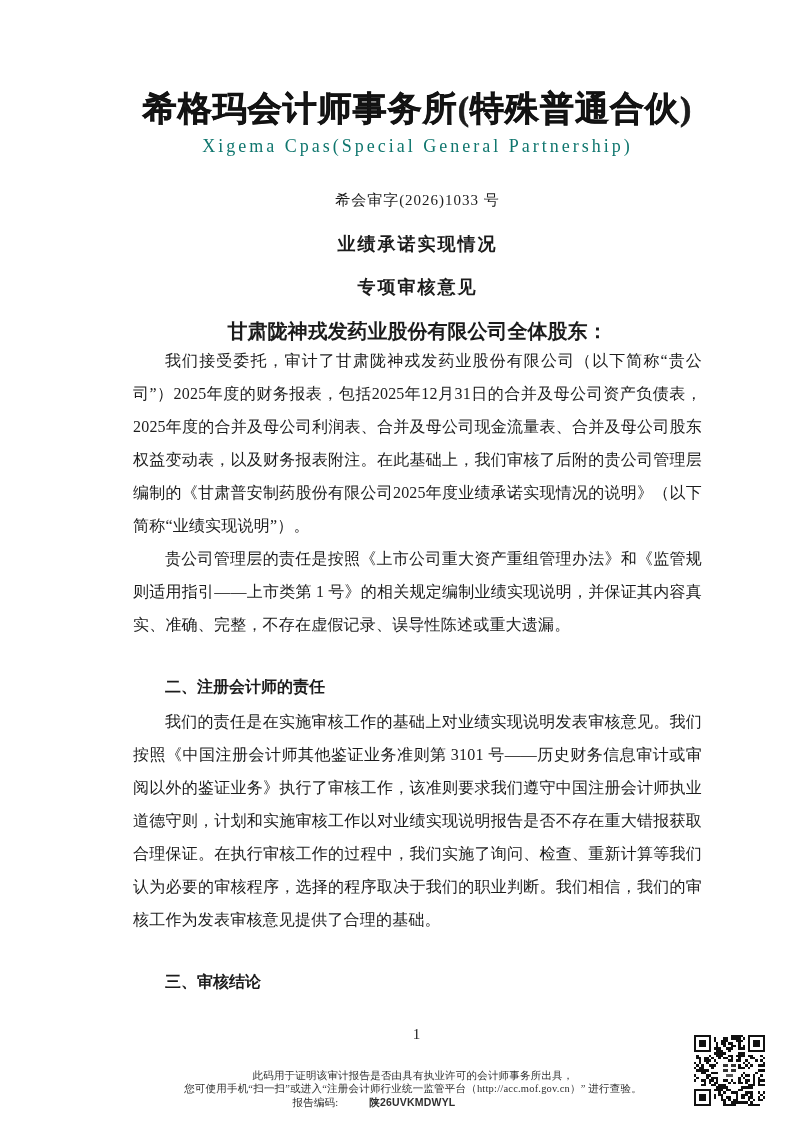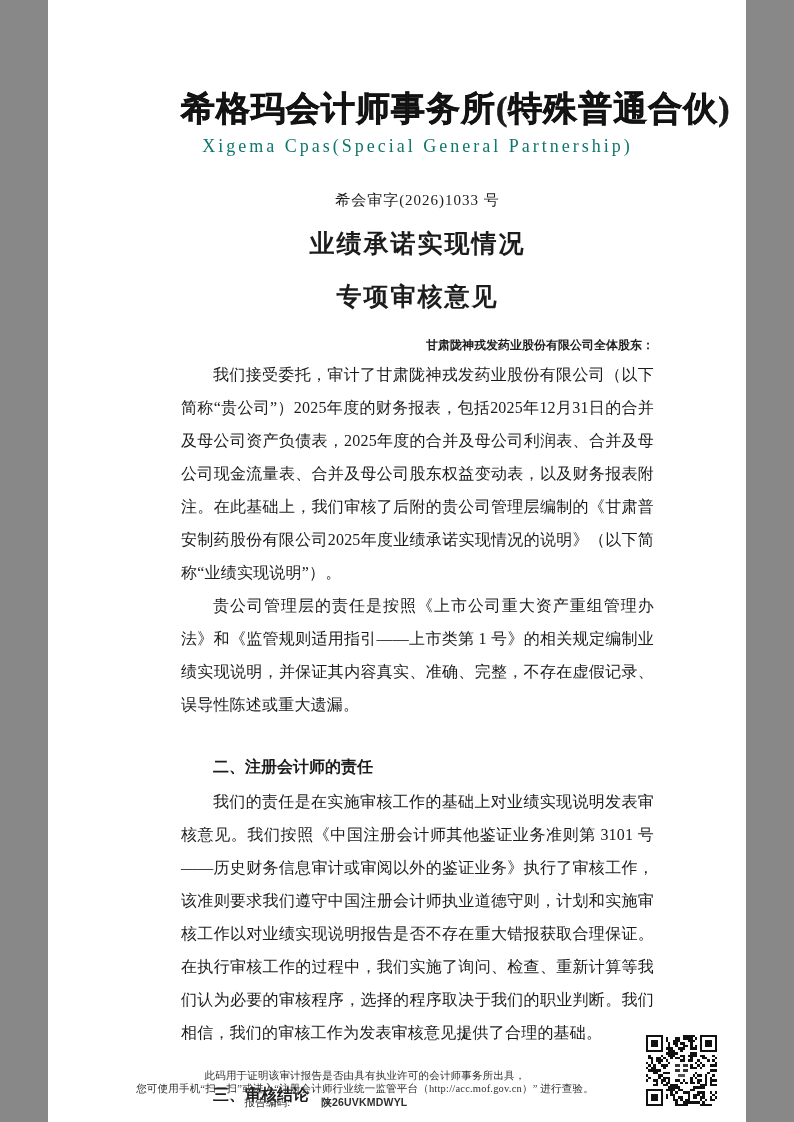--- a/index.html
+++ b/index.html
@@ -1,18 +1,18 @@
 <!DOCTYPE html>
 <html lang="zh"><head>
 <meta charset="utf-8">
 <style>
   html, body { margin: 0; padding: 0; background: #888; }
   .page {
     position: relative;
-    width: 698px;
+    width: 794px;
     height: 1122px;
     margin: 0 auto;
     background: #ffffff;
     font-family: "Liberation Serif", "DejaVu Serif", serif;
     color: #1c1c1c;
     overflow: hidden;
   }
   .content {
     position: absolute;
     left: 133px;
@@ -37,34 +37,34 @@
     white-space: nowrap;
     color: #0f766e;
   }
   .doc-number {
     margin-top: 34px;
     text-align: center;
     font-size: 15px;
     letter-spacing: 1px;
   }
   .report-title {
-    margin: 17px;
-    text-align: center;
-    font-size: 25px;
+    margin: 7px;
+    text-align: center;
+    font-size: 18px;
     font-weight: bold;
     letter-spacing: 2px;
     line-height: 36px;
   }
   .report-title.first { margin-top: 16px; }
   .salutation {
     margin: 13px 0 0 0;
-    font-size: 12px;
+    font-size: 20px;
     font-weight: bold;
     line-height: 26px;
-    text-align: right;
+    text-align: center;
   }
   .body-para {
     margin: 0;
     font-size: 16px;
     line-height: 33px;
     text-align: justify;
     text-indent: 2em;
     letter-spacing: 0.2px;
   }
   .body-para.intro { }

